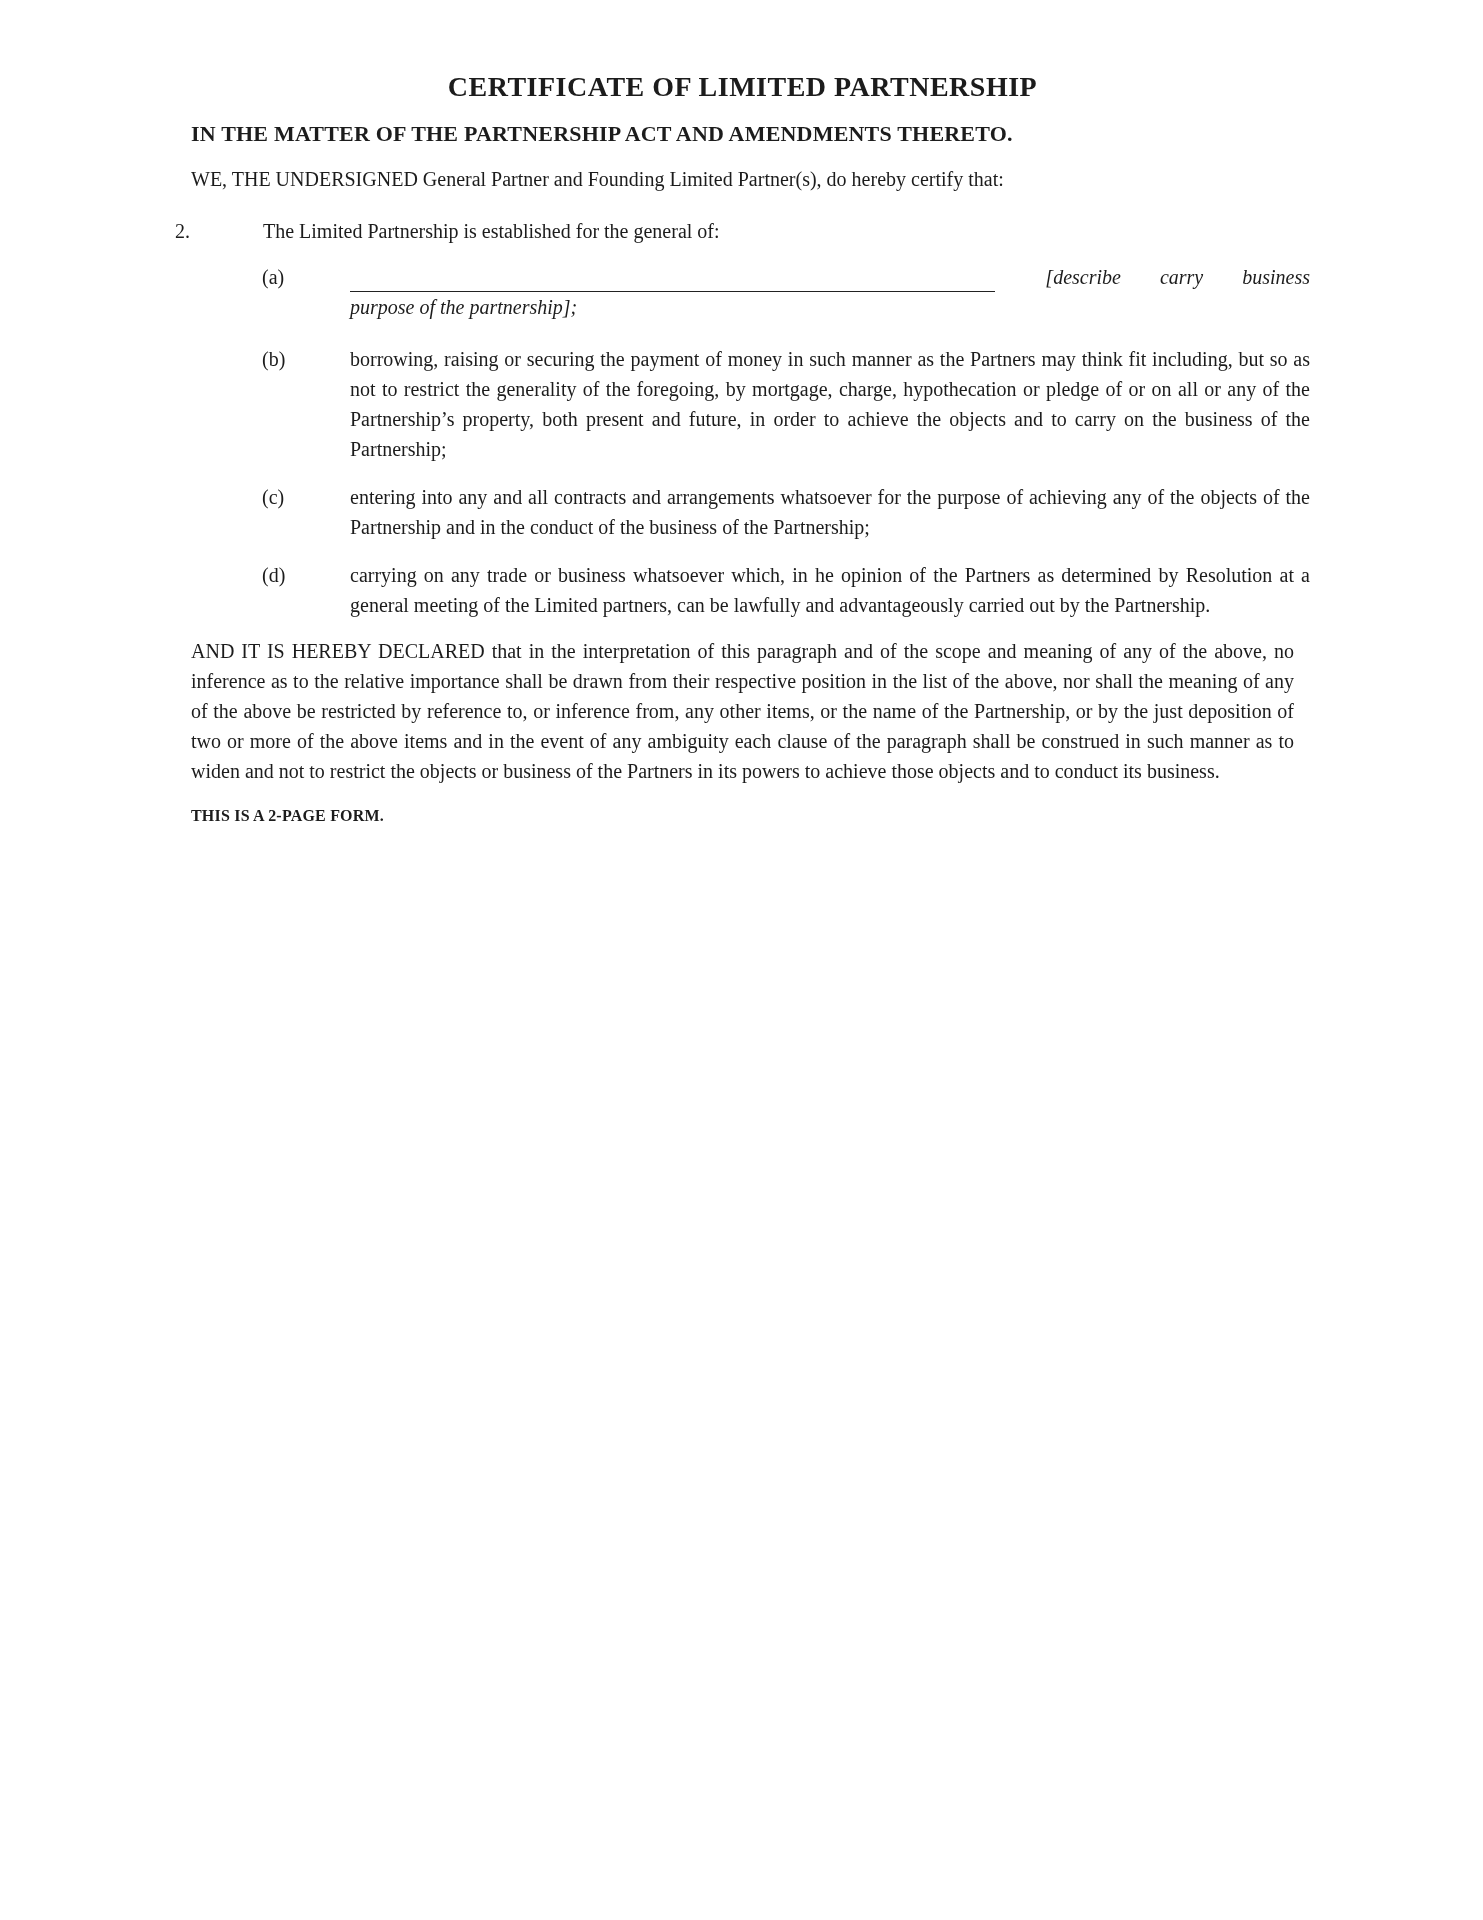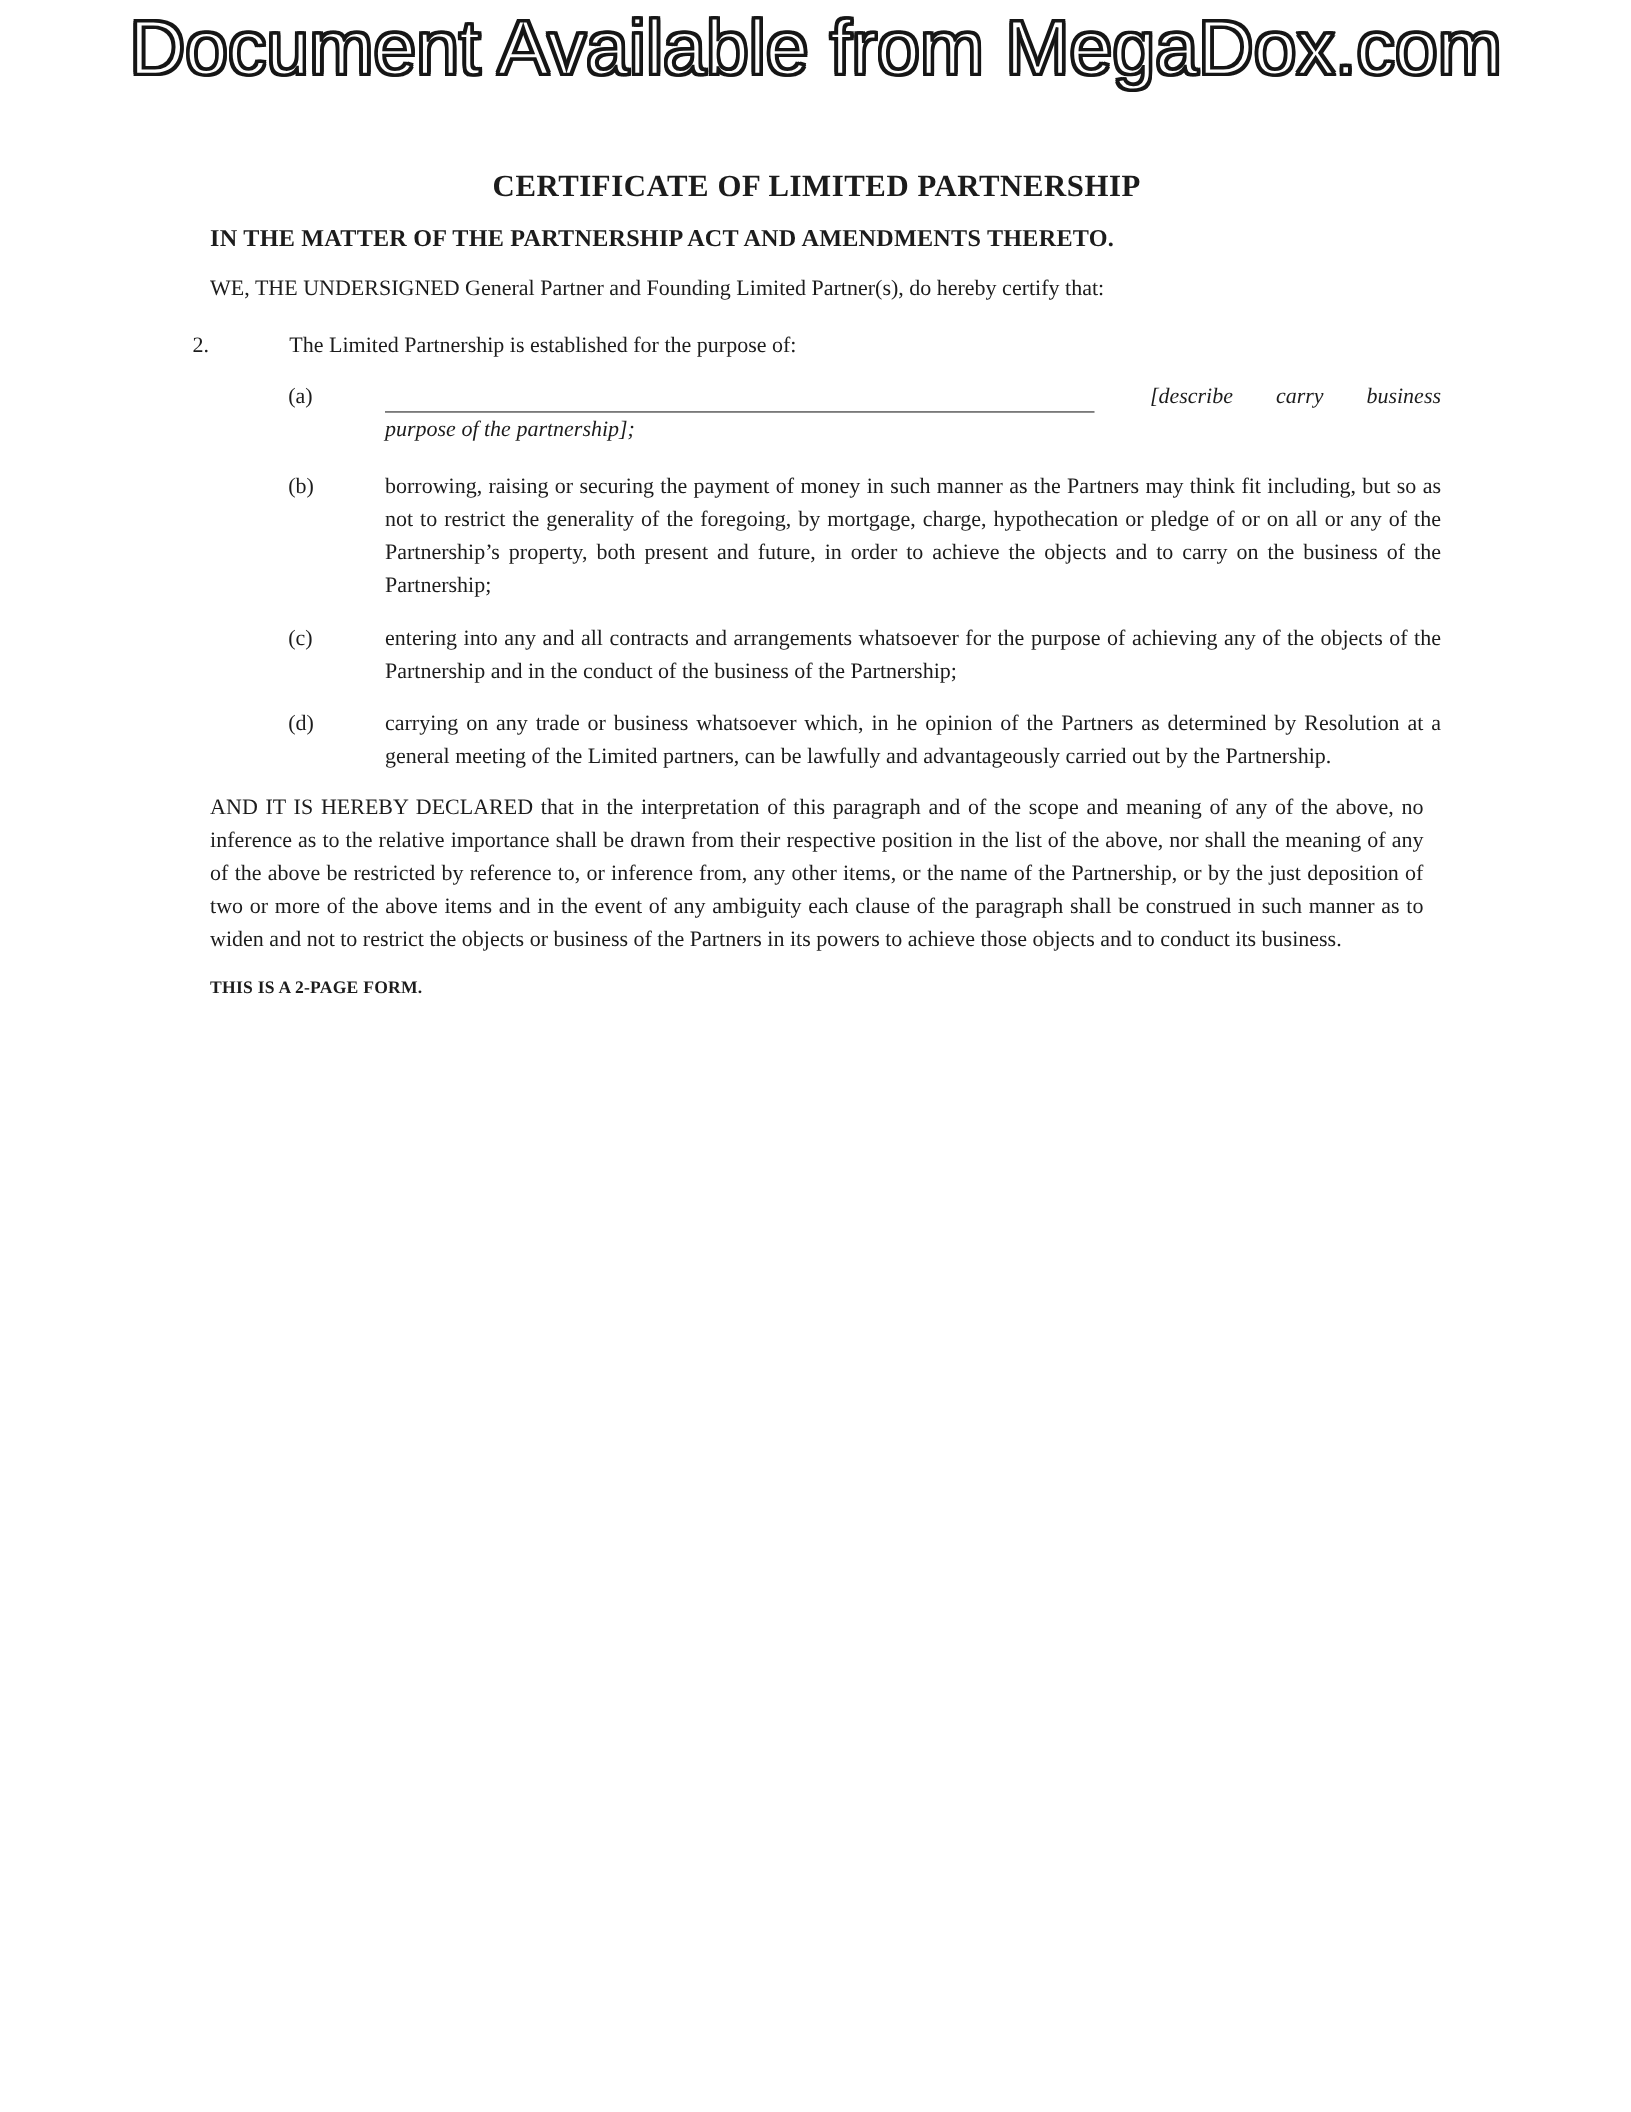--- a/index.html
+++ b/index.html
@@ -97,34 +97,33 @@
     line-height:28px;
     letter-spacing:0.2px;
     text-align:left;
   }
 </style>
 </head>
 <body>
 
 <div class="canvas">
 
-  <div class="watermark">Document Available from MegaDox.com</div>
 
   <div class="doc">
 
     <h1 class="title">CERTIFICATE OF LIMITED PARTNERSHIP</h1>
 
     <p class="subtitle body-text">IN THE MATTER OF THE PARTNERSHIP ACT AND AMENDMENTS THERETO.</p>
 
     <p class="preamble body-text">WE, THE UNDERSIGNED General Partner and Founding Limited Partner(s), do hereby certify that:</p>
 
 
     <div class="clause-head body-text">
       <span class="num">2.</span>
-      <span class="clause-text">The Limited Partnership is established for the purpose of:</span>
+      <span class="clause-text">The Limited Partnership is established for the general of:</span>
     </div>
 
     <div class="subclause sub-a body-text">
       <span class="sublabel">(a)</span>
       <div class="subbody">
         <div class="a-line1">
           <span class="blank-long"></span>
           <span class="note-spread">[describe carry business</span>
         </div>
         <div class="italic">purpose of the partnership];</div>

